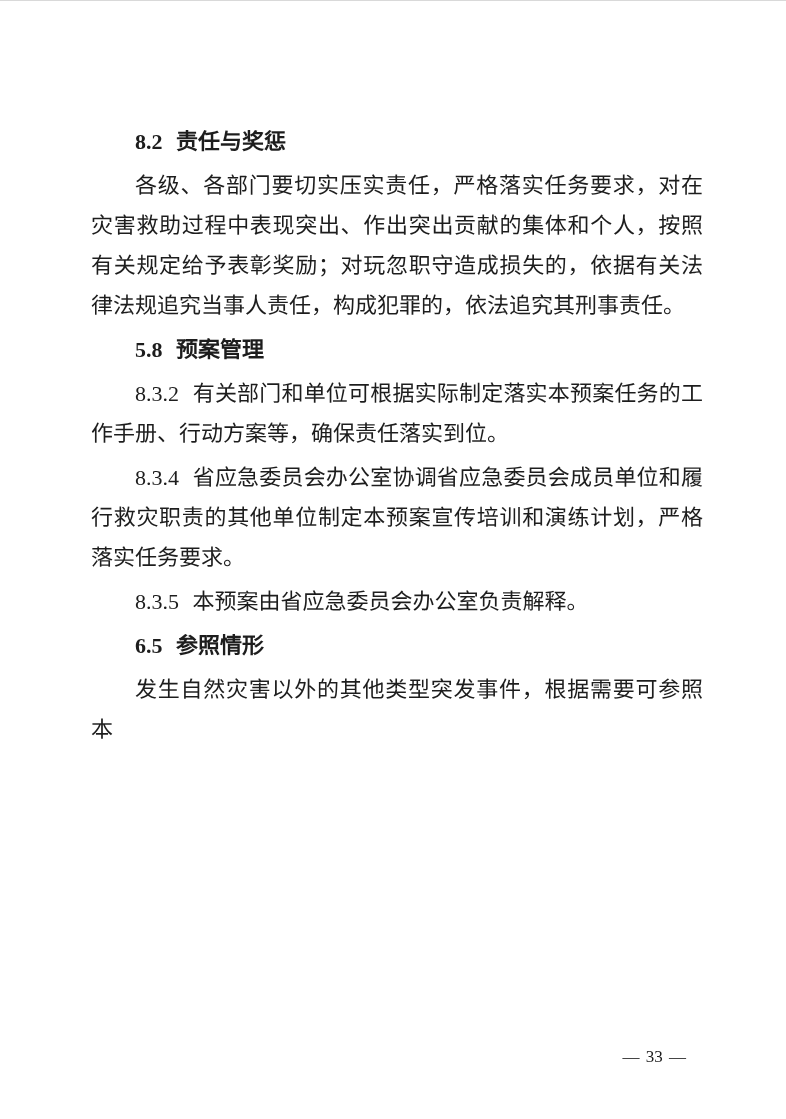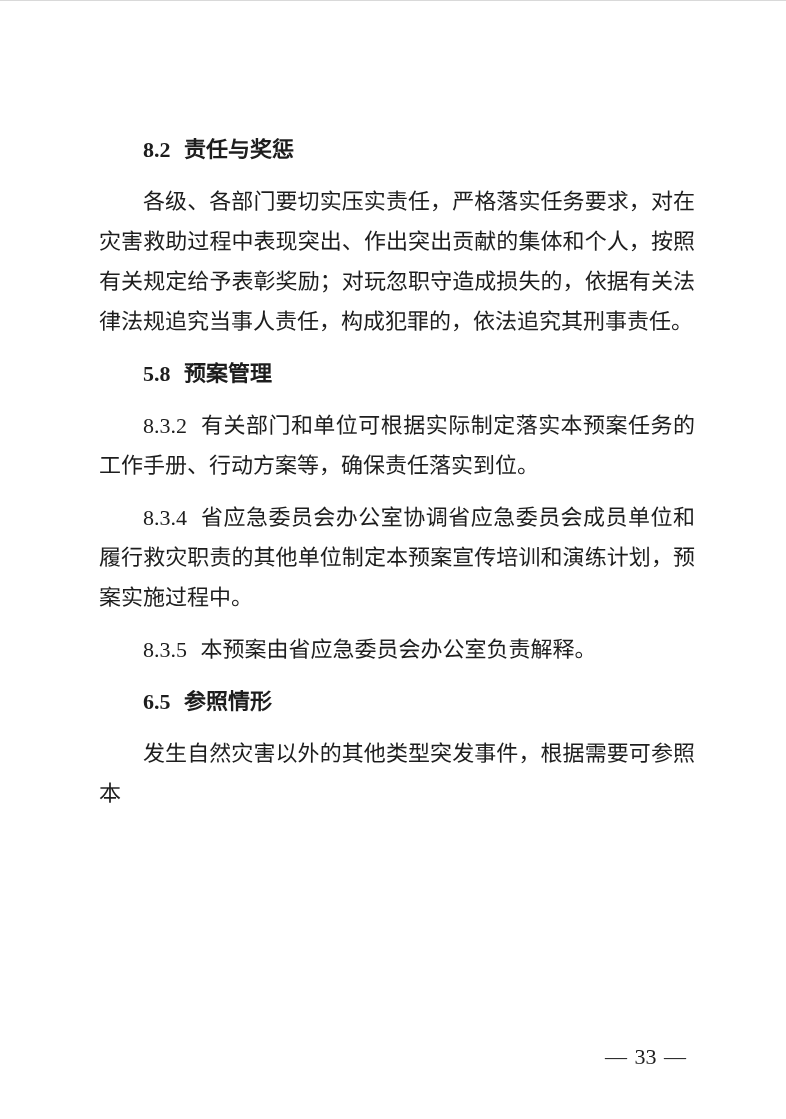--- a/index.html
+++ b/index.html
@@ -22,35 +22,35 @@
     position: absolute;
     left: 87px;
     top: 117px;
     width: 620px;
     font-size: 22px;
     line-height: 40px;
     word-spacing: 8px;
     letter-spacing: 0;
   }
   .sec {
-    margin: 12px;
+    margin: 4px;
     padding: 0;
     text-indent: 44px;
   }
   .sec.heading {
     font-weight: 600;
   }
   .sec.para {
     text-align: justify;
   }
   .page-footer {
     position: absolute;
     top: 1036px;
     right: 100px;
-    font-size: 22px;
+    font-size: 17px;
     line-height: 40px;
     color: #1d1d1d;
     word-spacing: 2px;
   }
 </style>
 </head>
 <body>
 
 <div class="page">
 
@@ -58,21 +58,21 @@
     <div class="sec heading">8.2 责任与奖惩</div>
 
     <p class="sec para">各级、各部门要切实压实责任，严格落实任务要求，对在灾害救助过程中表现突出、作出突出贡献的集体和个人，按照有关规定给予表彰奖励；对玩忽职守造成损失的，依据有关法律法规追究当事人责任，构成犯罪的，依法追究其刑事责任。</p>
 
     <div class="sec heading">5.8 预案管理</div>
 
 
     <p class="sec para">8.3.2 有关部门和单位可根据实际制定落实本预案任务的工作手册、行动方案等，确保责任落实到位。</p>
 
 
-    <p class="sec para">8.3.4 省应急委员会办公室协调省应急委员会成员单位和履行救灾职责的其他单位制定本预案宣传培训和演练计划，预案实施过程中。</p>
+    <p class="sec para">8.3.4 省应急委员会办公室协调省应急委员会成员单位和履行救灾职责的其他单位制定本预案宣传培训和演练计划，严格落实任务要求。</p>
 
     <p class="sec para">8.3.5 本预案由省应急委员会办公室负责解释。</p>
 
     <div class="sec heading">6.5 参照情形</div>
 
     <p class="sec para">发生自然灾害以外的其他类型突发事件，根据需要可参照本</p>
   </div>
 
   <div class="page-footer">— 33 —</div>
 

